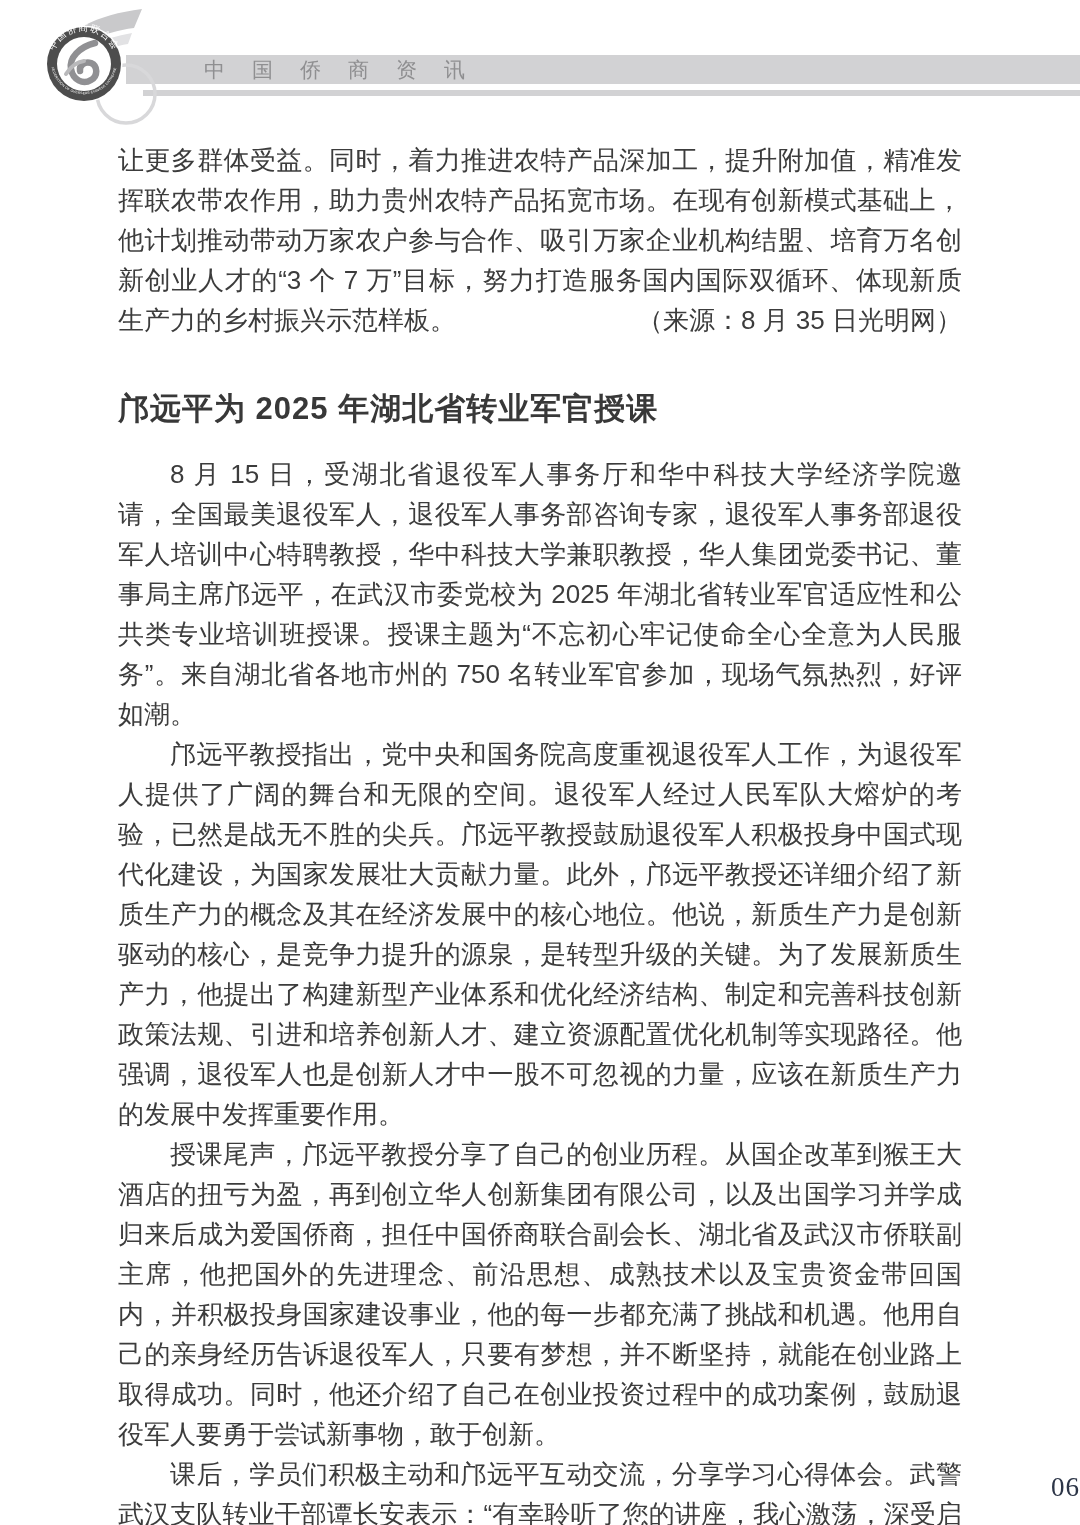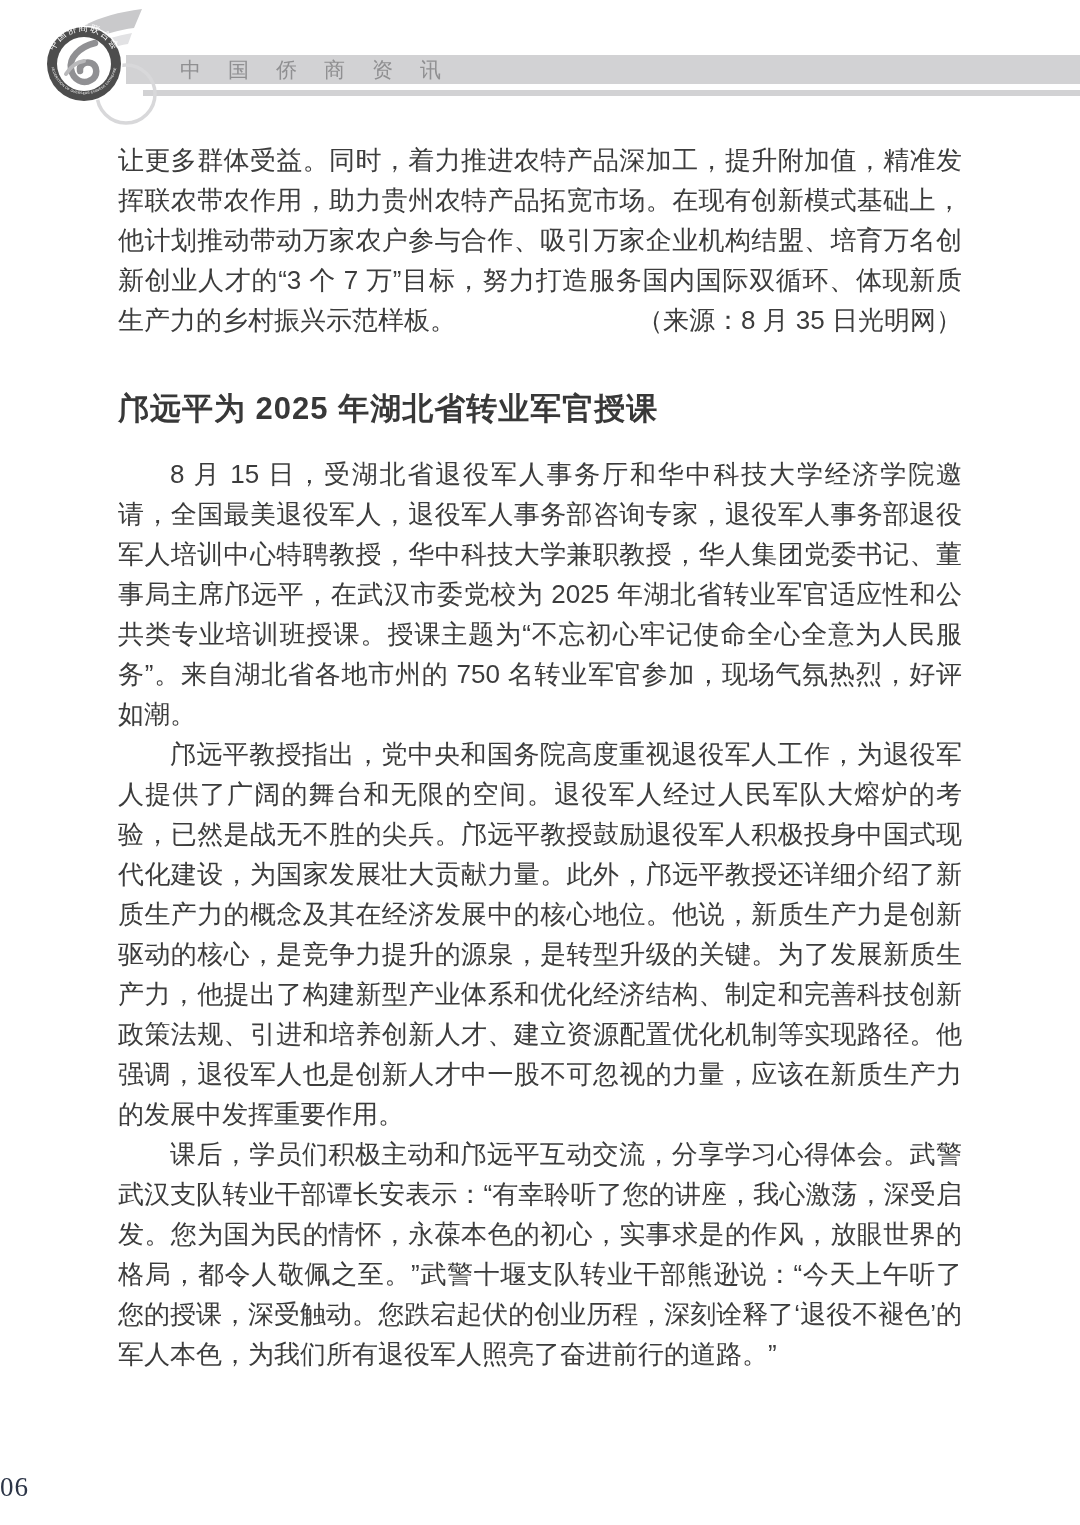--- a/index.html
+++ b/index.html
@@ -30,20 +30,21 @@
     background:var(--band);
   }
   .band-title{
     display:block;
     padding-left:54px;
     line-height:29px;
     font-size:21px;
     letter-spacing:27px;
     color:var(--band-text);
     white-space:nowrap;
+    margin-left:24px;
   }
   .band-underline{
     position:absolute;top:90px;left:143px;right:0;height:6px;
     background:var(--band);
   }
   .logo{
     position:absolute;top:2px;left:38px;
     width:120px;height:132px;
   }
   .logo svg{width:100%;height:100%;display:block;}
@@ -63,21 +64,21 @@
     text-indent:0;
     font-size:31px;
     font-weight:bold;
     letter-spacing:1px;
     color:var(--title-text);
     line-height:1.35;
   }
   
   .footer{
     position:absolute;left:0;bottom:22px;width:100%;
-    text-align:left;
+    text-align:right;
   }
   .page-number{
     font-family:"Liberation Serif",serif;
     font-size:27px;
     letter-spacing:1px;
     color:var(--page-number);
   }
 </style>
 </head>
 <body>
@@ -122,20 +123,21 @@
   </div>
 
   <div class="content">
 
     <p class="para"><span>让更多群体受益。同时，着力推进农特产品深加工，提升附加值，精准发挥联农带农作用，助力贵州农特产品拓宽市场。在现有创新模式基础上，他计划推动带动万家农户参与合作、吸引万家企业机构结盟、培育万名创新创业人才的“3 个 7 万”目标，努力打造服务国内国际双循环、体现新质生产力的乡村振兴示范样板。</span><span class="source-inline">（来源：8 月 35 日光明网）</span></p>
 
     <h1 class="article-title">邝远平为 2025 年湖北省转业军官授课</h1>
 
     <p class="para indent">8 月 15 日，受湖北省退役军人事务厅和华中科技大学经济学院邀请，全国最美退役军人，退役军人事务部咨询专家，退役军人事务部退役军人培训中心特聘教授，华中科技大学兼职教授，华人集团党委书记、董事局主席邝远平，在武汉市委党校为 2025 年湖北省转业军官适应性和公共类专业培训班授课。授课主题为“不忘初心牢记使命全心全意为人民服务”。来自湖北省各地市州的 750 名转业军官参加，现场气氛热烈，好评如潮。</p>
     <p class="para indent">邝远平教授指出，党中央和国务院高度重视退役军人工作，为退役军人提供了广阔的舞台和无限的空间。退役军人经过人民军队大熔炉的考验，已然是战无不胜的尖兵。邝远平教授鼓励退役军人积极投身中国式现代化建设，为国家发展壮大贡献力量。此外，邝远平教授还详细介绍了新质生产力的概念及其在经济发展中的核心地位。他说，新质生产力是创新驱动的核心，是竞争力提升的源泉，是转型升级的关键。为了发展新质生产力，他提出了构建新型产业体系和优化经济结构、制定和完善科技创新政策法规、引进和培养创新人才、建立资源配置优化机制等实现路径。他强调，退役军人也是创新人才中一股不可忽视的力量，应该在新质生产力的发展中发挥重要作用。</p>
+    <p class="para indent">授课尾声，邝远平教授分享了自己的创业历程。从国企改革到猴王大酒店的扭亏为盈，再到创立华人创新集团有限公司，以及出国学习并学成归来后成为爱国侨商，担任中国侨商联合副会长、湖北省及武汉市侨联副主席，他把国外的先进理念、前沿思想、成熟技术以及宝贵资金带回国内，并积极投身国家建设事业，他的每一步都充满了挑战和机遇。他用自己的亲身经历告诉退役军人，只要有梦想，并不断坚持，就能在创业路上取得成功。同时，他还介绍了自己在创业投资过程中的成功案例，鼓励退役军人要勇于尝试新事物，敢于创新。</p>
     <p class="para indent">课后，学员们积极主动和邝远平互动交流，分享学习心得体会。武警武汉支队转业干部谭长安表示：“有幸聆听了您的讲座，我心激荡，深受启发。您为国为民的情怀，永葆本色的初心，实事求是的作风，放眼世界的格局，都令人敬佩之至。”武警十堰支队转业干部熊逊说：“今天上午听了您的授课，深受触动。您跌宕起伏的创业历程，深刻诠释了‘退役不褪色’的军人本色，为我们所有退役军人照亮了奋进前行的道路。”</p>
 
   </div>
 
   <div class="footer">
     <span class="page-number">06</span>
   </div>
 
 </div>
 

